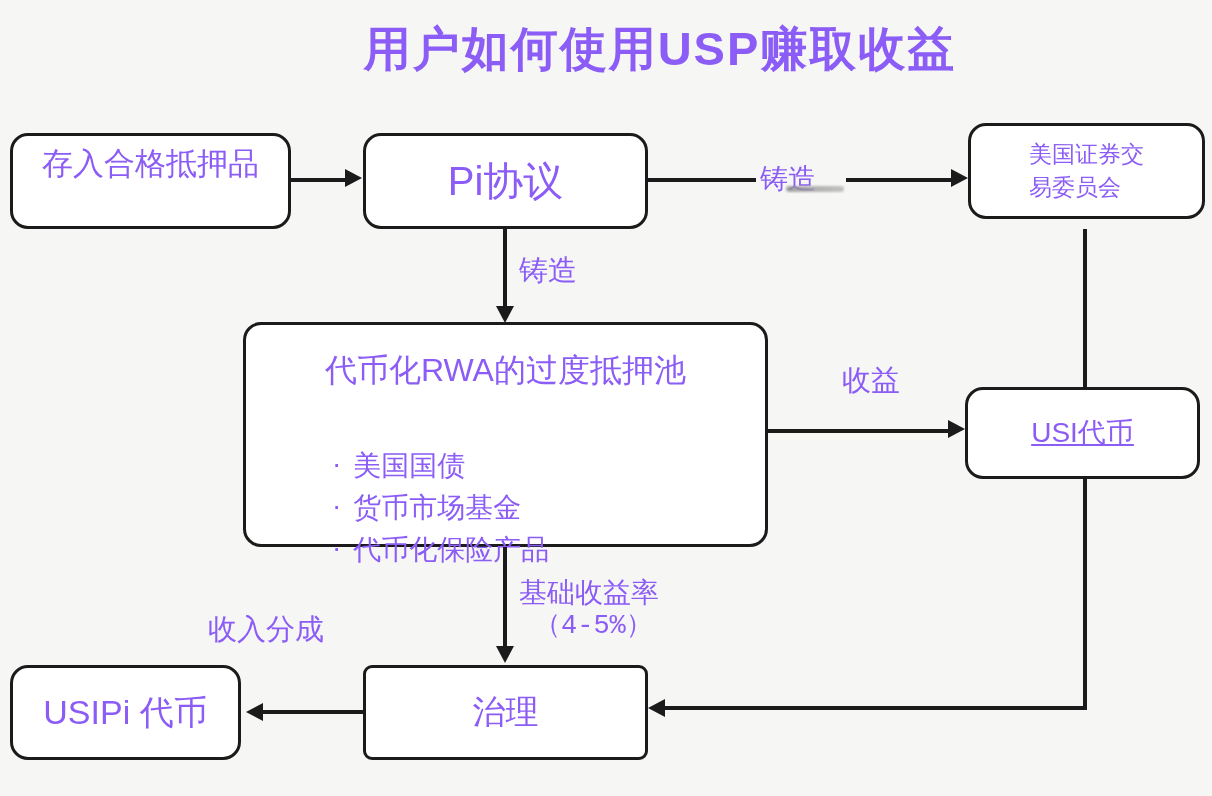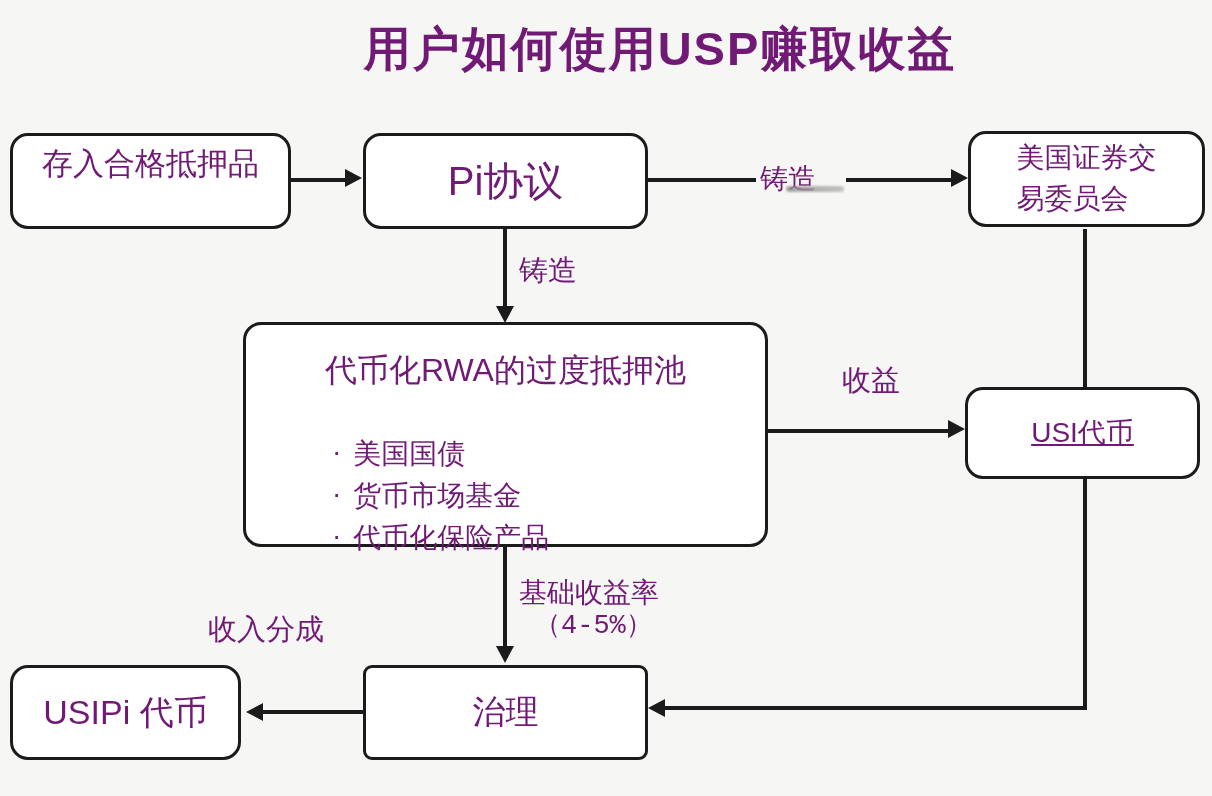--- a/index.html
+++ b/index.html
@@ -1,20 +1,20 @@
 <!DOCTYPE html>
 <html><head>
 <meta charset="utf-8">
 <style>
   html,body{margin:0;padding:0;background:#e9e9e7;}
   .canvas{
     position:relative;width:1212px;height:796px;margin:0 auto;
     background:#f6f6f4;overflow:hidden;
     font-family:"Liberation Sans","DejaVu Sans",sans-serif;
-    color:#701a75;
+    color:#8b5cf6;
   }
   .title{
     position:absolute;left:660px;top:18px;transform:translateX(-50%);
     font-size:47px;font-weight:700;letter-spacing:2px;white-space:nowrap;
   }
   .node{
     position:absolute;box-sizing:border-box;background:#ffffff;
     border:3px solid #1b1b1b;border-radius:18px;
     display:flex;align-items:center;justify-content:center;
     white-space:nowrap;
@@ -25,25 +25,25 @@
   .arr-left {border-top:9px solid transparent;border-bottom:9px solid transparent;border-right:17px solid #1b1b1b;}
   .arr-down {border-left:9px solid transparent;border-right:9px solid transparent;border-top:17px solid #1b1b1b;}
   .elabel{position:absolute;white-space:nowrap;font-family:Liberation Mono, monospace;}
   .smudge{
     position:absolute;left:786px;top:186px;width:58px;height:6px;
     background:linear-gradient(90deg,#8f8f8f,#b5b5b5);border-radius:3px;filter:blur(1px);opacity:.8;
   }
   
   #n-deposit{left:10px;top:133px;width:281px;height:96px;font-size:31px;padding-bottom:34px;}
   #n-pi{left:363px;top:133px;width:285px;height:96px;font-size:40px;text-align:right;}
-  #n-sec{left:968px;top:131px;width:237px;height:96px;font-size:28px;line-height:1.45;}
+  #n-sec{left:968px;top:123px;width:237px;height:96px;font-size:23px;line-height:1.45;}
   #n-sec .sec-lines{text-align:left;}
   #n-pool{left:243px;top:322px;width:525px;height:225px;display:block;font-size:28px;}
   .pool-title{text-align:center;margin-top:24px;font-size:32px;}
-  .pool-list{list-style:none;margin:40px 0 0 86px;padding:0;}
+  .pool-list{list-style:none;margin:52px 0 0 86px;padding:0;}
   .pool-list li{line-height:42px;font-size:28px;}
   .bullet{display:inline-block;margin-right:12px;transform:translateY(-2px);}
   #n-usi{left:965px;top:387px;width:235px;height:92px;font-size:28px;text-decoration:underline;}
   #n-gov{left:363px;top:665px;width:285px;height:95px;font-size:33px;border-radius:9px;}
   #n-usipi{left:10px;top:665px;width:231px;height:95px;font-size:34px;}
   
   #lbl-mint-right{left:760px;top:160px;font-size:28px;}
   #lbl-mint-down{left:519px;top:251px;font-size:29px;}
   #lbl-yield{left:842px;top:361px;font-size:29px;}
   #lbl-base-yield-1{left:519px;top:574px;font-size:28px;}

